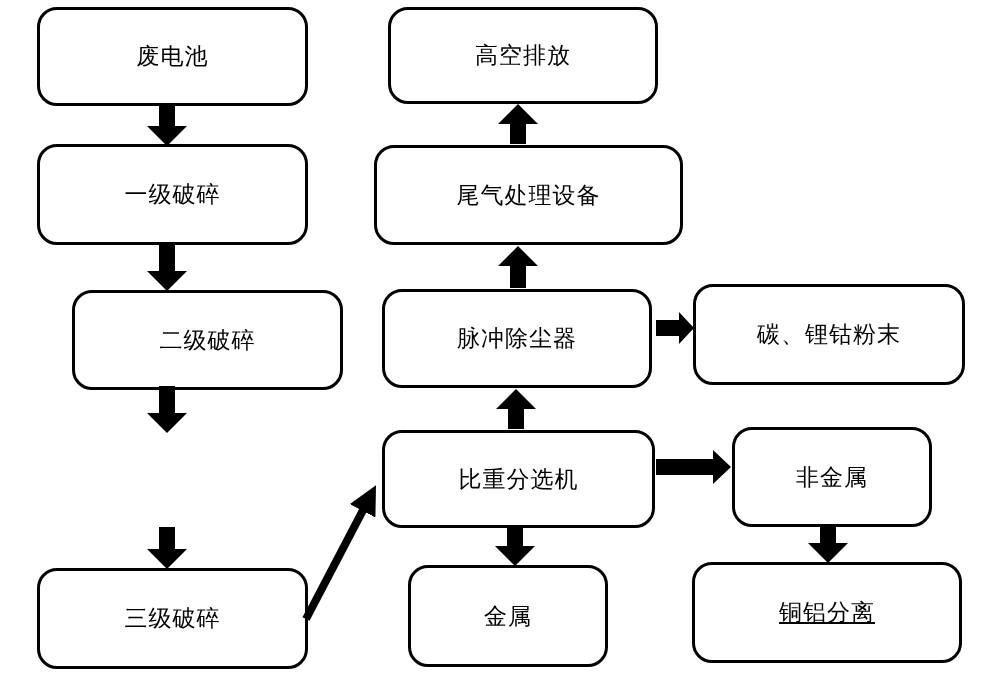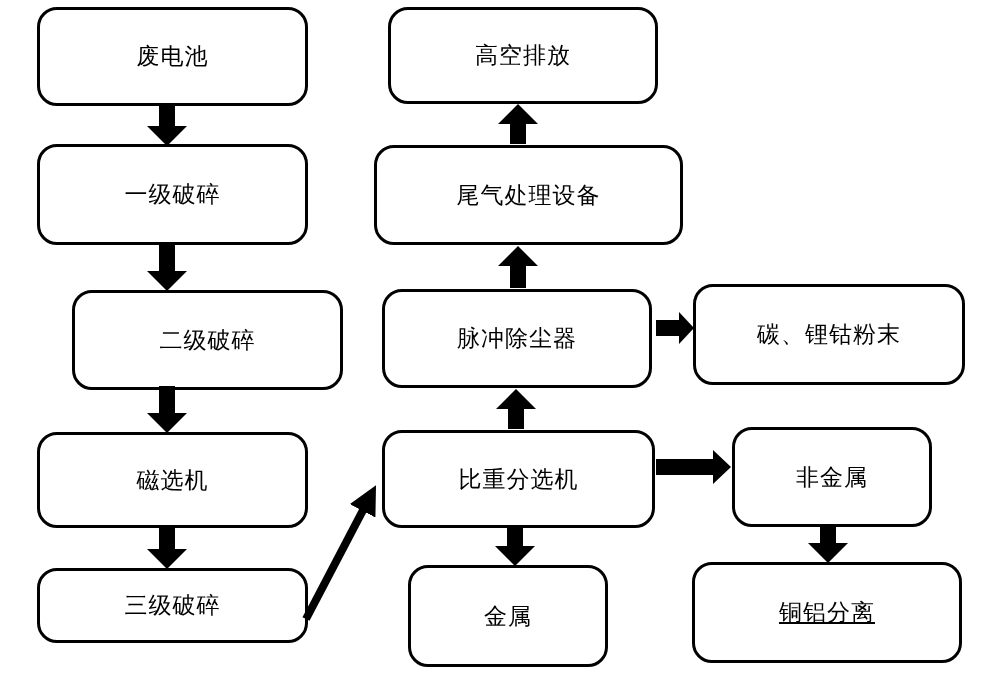--- a/index.html
+++ b/index.html
@@ -49,24 +49,21 @@
 
   <div class="node" style="left:37px;  top:7px;   width:271px; height:99px;">
       <span>废电池</span>
     </div>
   <div class="node" style="left:37px;  top:144px; width:271px; height:101px;justify-content:center;">
       <span>一级破碎</span>
     </div>
   <div class="node" style="left:37px;  top:290px; width:271px; height:100px;margin-left:35px;">
       <span>二级破碎</span>
     </div>
-  <div class="node" style="left:37px;  top:432px; width:271px; height:96px;">
-      <span>磁选机</span>
-    </div>
-  <div class="node" style="left:37px;  top:568px; width:271px; height:75px;">
+  <div class="node" style="left:37px;  top:568px; width:271px; height:101px;">
       <span>三级破碎</span>
     </div>
 
   <div class="node" style="left:374px; top:145px; width:309px; height:100px;">
       <span>尾气处理设备</span>
     </div>
   <div class="node" style="left:388px; top:7px;   width:270px; height:97px;">
       <span>高空排放</span>
     </div>
   <div class="node" style="left:382px; top:430px; width:273px; height:98px;">

